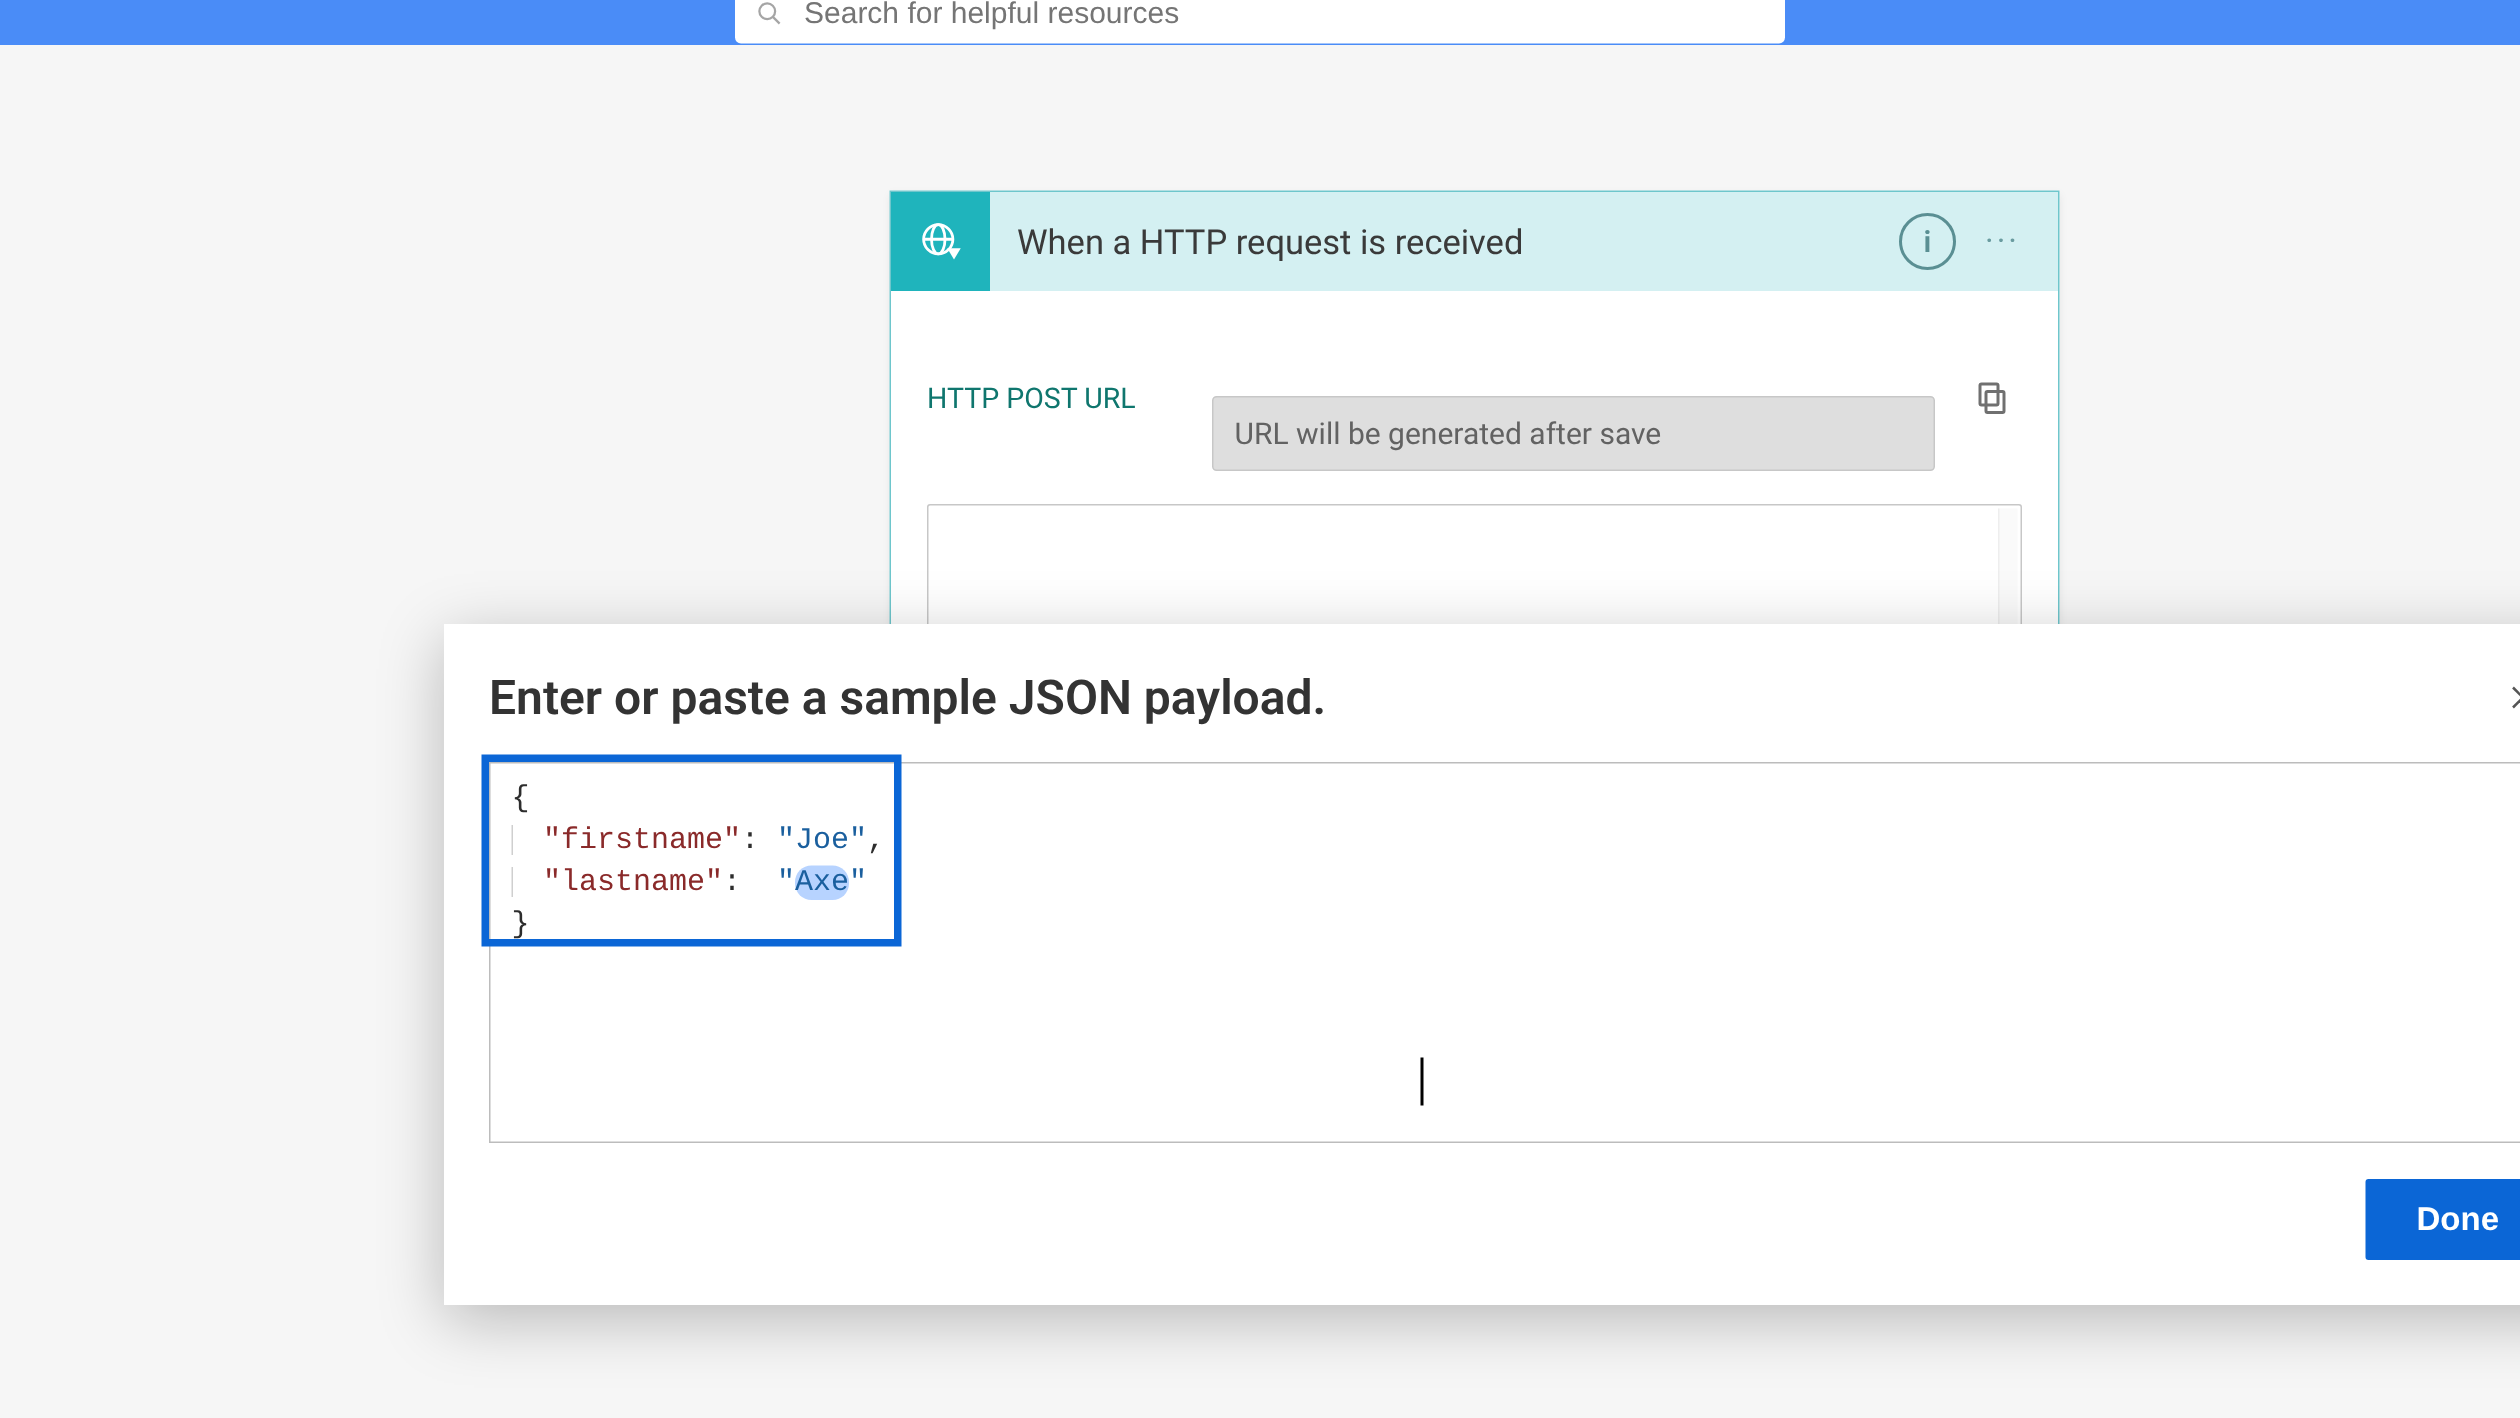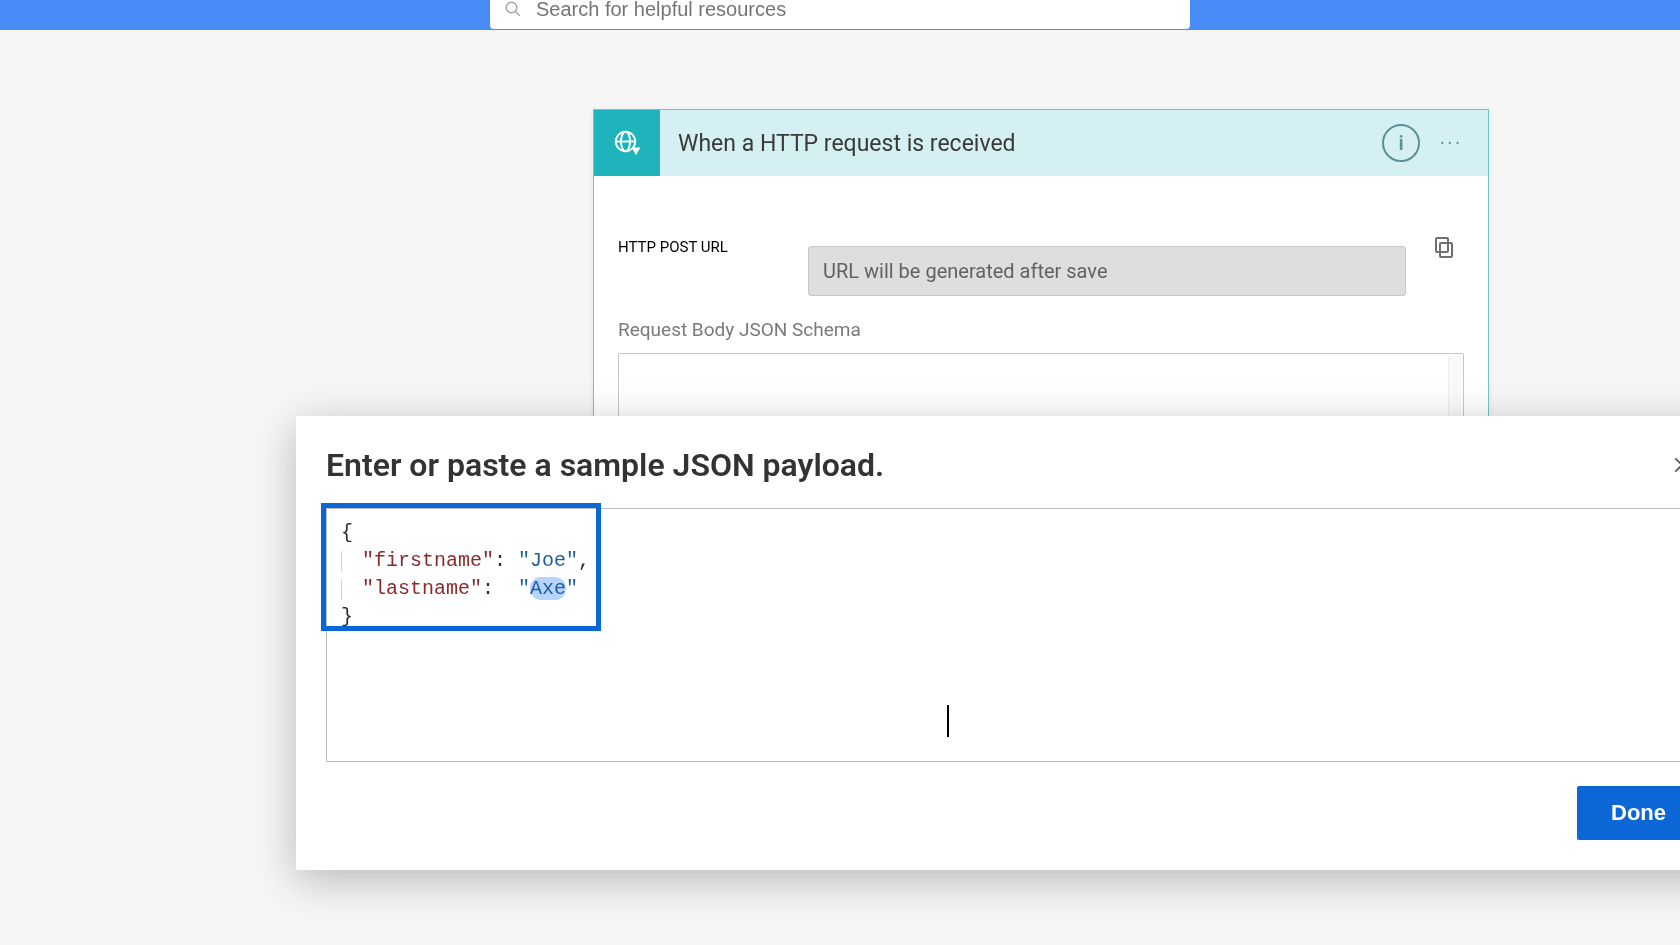--- a/index.html
+++ b/index.html
@@ -46,22 +46,22 @@
     font-size: 20px;
     color: #808080;
     width: 100%;
     background: transparent;
   }
 
   
   .trigger-card {
     position: absolute;
     left: 593px;
-    top: 109px;
-    width: 896px;
+    top: 127px;
+    width: 780px;
     background: #ffffff;
     border: 1.5px solid #6ec6cc;
     box-shadow: 0 2px 6px rgba(0,0,0,.08);
   }
   .trigger-header {
     height: 66px;
     background: #d4f0f2;
     display: flex;
     align-items: center;
     padding-right: 14px;
@@ -100,22 +100,22 @@
   .trigger-body {
     padding: 22px 24px 30px 24px;
   }
   .row {
     display: flex;
     align-items: center;
     margin-bottom: 22px;
   }
   .row-label {
     width: 190px;
-    color: #000000;
-    font-size: 15px;
+    color: #0f766e;
+    font-size: 19px;
     flex: 0 0 auto;
   }
   .urlbox {
     flex: 1 1 auto;
     height: 50px;
     background: #dedede;
     border: 1px solid #c7c7c7;
     border-radius: 3px;
     display: flex;
     align-items: center;
@@ -286,21 +286,20 @@
     <div class="row">
       <div class="row-label">HTTP POST URL</div>
       <div class="urlbox">URL will be generated after save</div>
       <div class="copy-btn">
         <svg viewBox="0 0 24 24" width="24" height="24" fill="none" stroke="#707070" stroke-width="2">
           <rect x="8" y="8" width="12" height="14" rx="1"></rect>
           <rect x="4" y="3" width="12" height="14" rx="1"></rect>
         </svg>
       </div>
     </div>
-    <div class="schema-label">Request Body JSON Schema</div>
     <div class="schema-box"></div>
   </div>
 </div>
 
 <div class="modal">
   <div class="modal-head">
     <div class="modal-title">Enter or paste a sample JSON payload.</div>
     <div class="close-btn">
       <svg viewBox="0 0 24 24" stroke="#555" stroke-width="2">
         <line x1="4" y1="4" x2="20" y2="20"></line>

